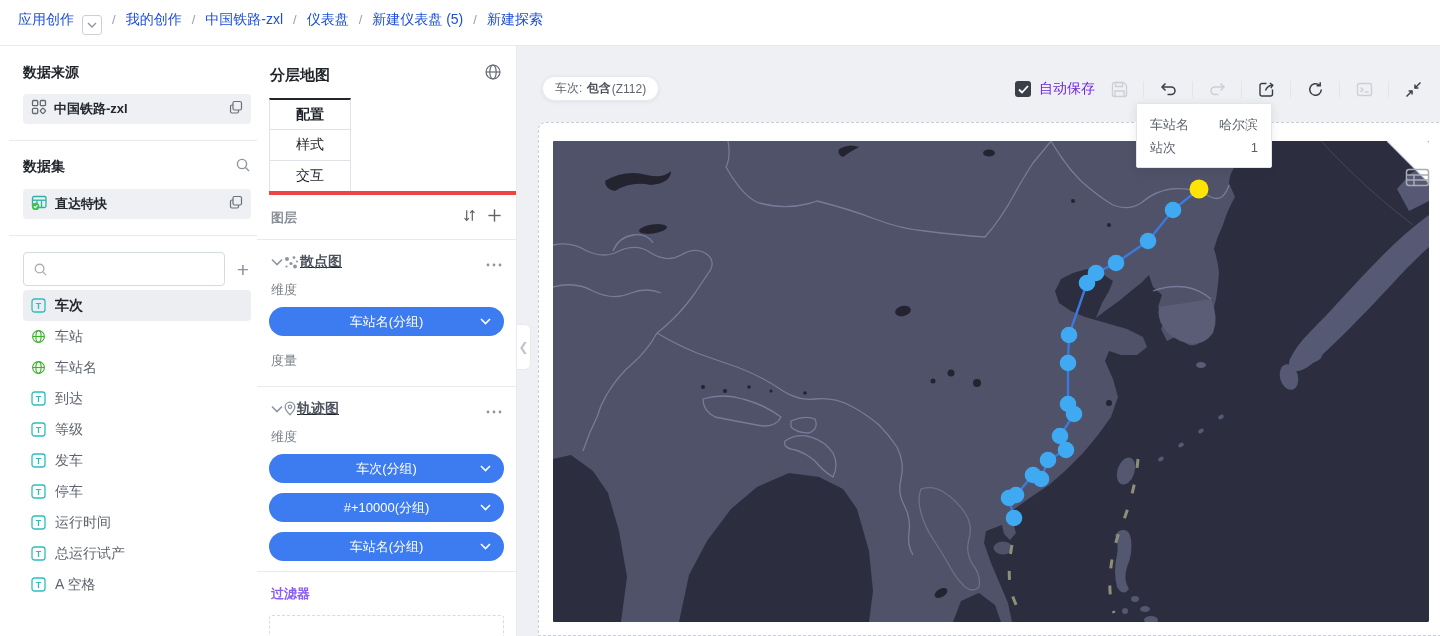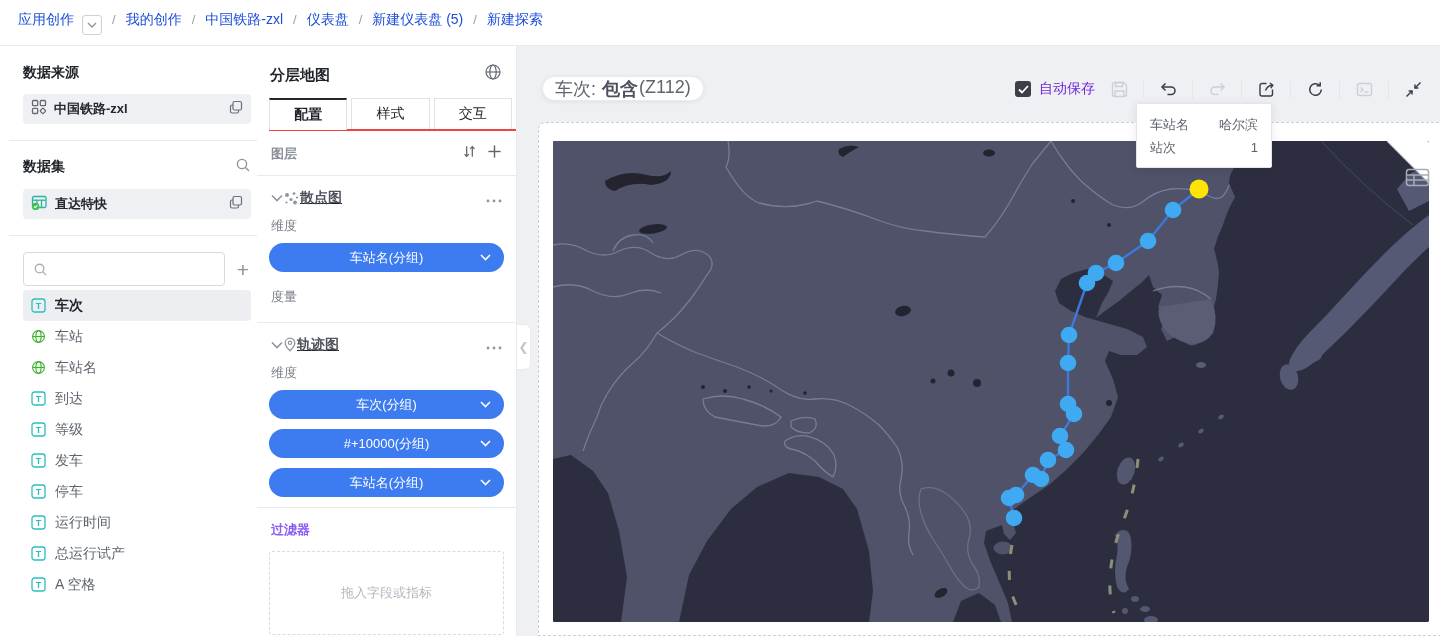--- a/index.html
+++ b/index.html
@@ -32,21 +32,21 @@
     border-top:6px solid #2a2e34; }
   .field-row { height:31px; display:flex; align-items:center; gap:9px; padding:0 8px; border-radius:4px;
     font-size:14px; color:#5e646d; }
   .field-row.sel { background:#eceef2; color:#1f2329; font-weight:bold; }
 
   
   .panel { position:absolute; left:257px; top:46px; width:260px; height:590px; background:#fff;
     border-right:1px solid #e8eaee; overflow:hidden; }
   .panel-head { display:flex; align-items:flex-end; justify-content:space-between; padding:17px 14px 13px 13px; }
   .panel-title { font-size:15px; font-weight:bold; }
-  .tabs { display:flex; margin-left:12px; border-bottom:2px solid #ef4444; }
+  .tabs { display:flex; margin-left:12px; border-bottom:4px solid #ef4444;flex-direction:column; }
   .tab { width:82px; height:31px; display:flex; align-items:center; justify-content:center;
     font-size:14px; border:1px solid #dfe2e7; border-bottom:none; margin-right:4px; background:#fff; cursor:pointer; }
   .tab.active { border-top:2px solid #23262b; font-weight:bold; height:32px; margin-bottom:-1px; }
   .layer-row { display:flex; align-items:center; justify-content:space-between; padding:13px 14px 12px; }
   .gray-lab { font-size:13px; color:#8a9099; font-weight:bold; }
   .icon-pair { display:flex; align-items:center; gap:10px; }
   .pdiv { border-top:1px solid #e8eaee; }
   .layer-head { display:flex; align-items:center; gap:0; padding:13px 14px 9px;text-decoration:underline; }
   .layer-name { font-size:14px; font-weight:bold; color:#4d535c; flex:1; }
   .sec-label { font-size:13px; color:#7a8088; padding:1px 14px 8px; }
@@ -57,22 +57,22 @@
   .pill svg { position:absolute; right:13px; top:11px; }
   .drop-zone { margin:10px 12px; height:84px; border:1px dashed #d8dbe2; border-radius:3px;
     display:flex; align-items:center; justify-content:center; font-size:13px; color:#b3b8bf; }
 
   
   .canvas { position:absolute; left:517px; top:46px; width:923px; height:590px; background:#eff0f4; }
   .handle { position:absolute; left:0; top:278px; width:14px; height:46px; background:#fff;
     border:1px solid #e8eaee; border-left:none; border-radius:0 6px 6px 0; display:flex;
     align-items:center; justify-content:center; color:#c0c4cc; font-size:12px; cursor:pointer; z-index:5; }
   .chip { position:absolute; left:25px; top:30px; height:25px; background:#fff; border:1px solid #e7eaef;
-    border-radius:13px; box-shadow:0 1px 4px rgba(31,35,41,.07); display:flex; 
-    padding:0 12px; font-size:18px; color:#5f6570; z-index:6; white-space:nowrap; }
+    border-radius:13px; box-shadow:0 1px 4px rgba(31,35,41,.07); display:flex; align-items:center;
+    padding:0 12px; font-size:12px; color:#5f6570; z-index:6; white-space:nowrap; }
   .chip b { margin:0 1px; color:#4c525c; }
   .toolbar { position:absolute; right:16px; top:26px; height:34px; display:flex; align-items:center; gap:13px; z-index:6; }
   .cb { width:16px; height:16px; background:#3a3f48; border-radius:3px; display:flex; align-items:center;
     justify-content:center; cursor:pointer; }
   .cb-label { font-size:14px; color:#6d28d9; margin-left:-5px; }
   .tsep { width:1px; height:17px; background:#e2e5ea; }
   .tbtn { display:flex; align-items:center; justify-content:center; width:22px; height:22px; cursor:pointer; }
 
   .card { position:absolute; left:21px; top:76px; width:903px; height:514px; background:#fff;
     border:1px dashed #c9ced8; border-radius:8px 0 0 0; z-index:2; }

